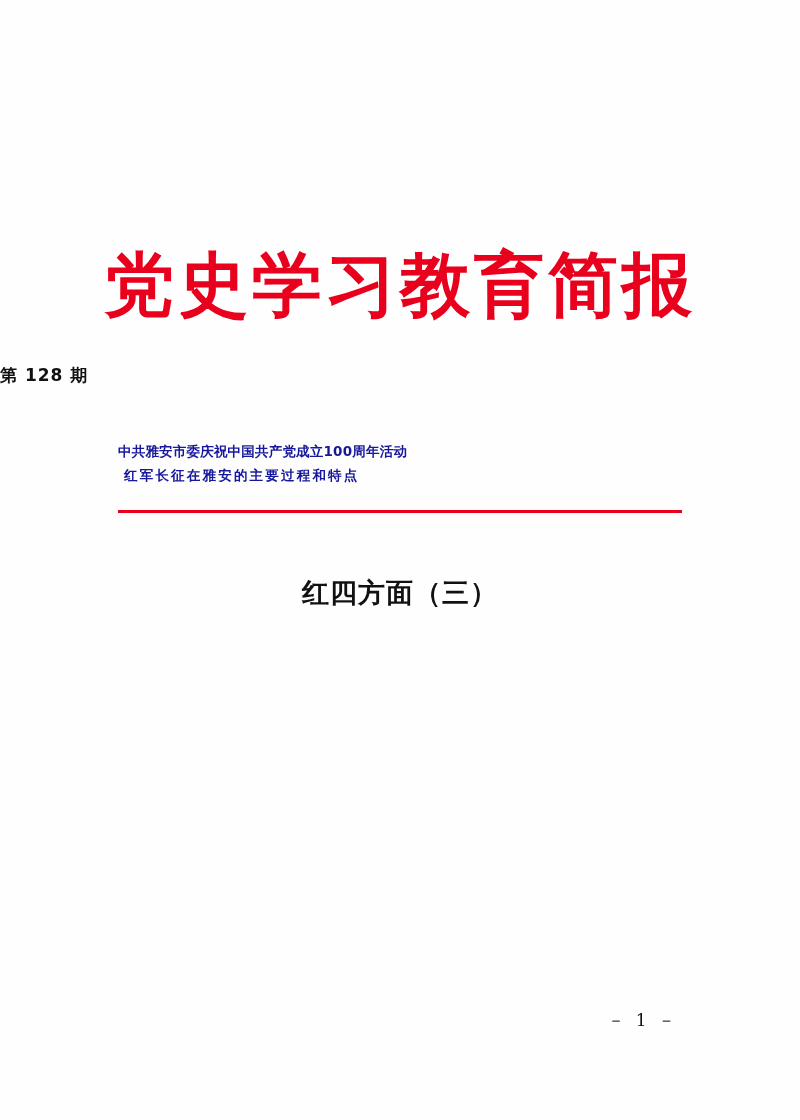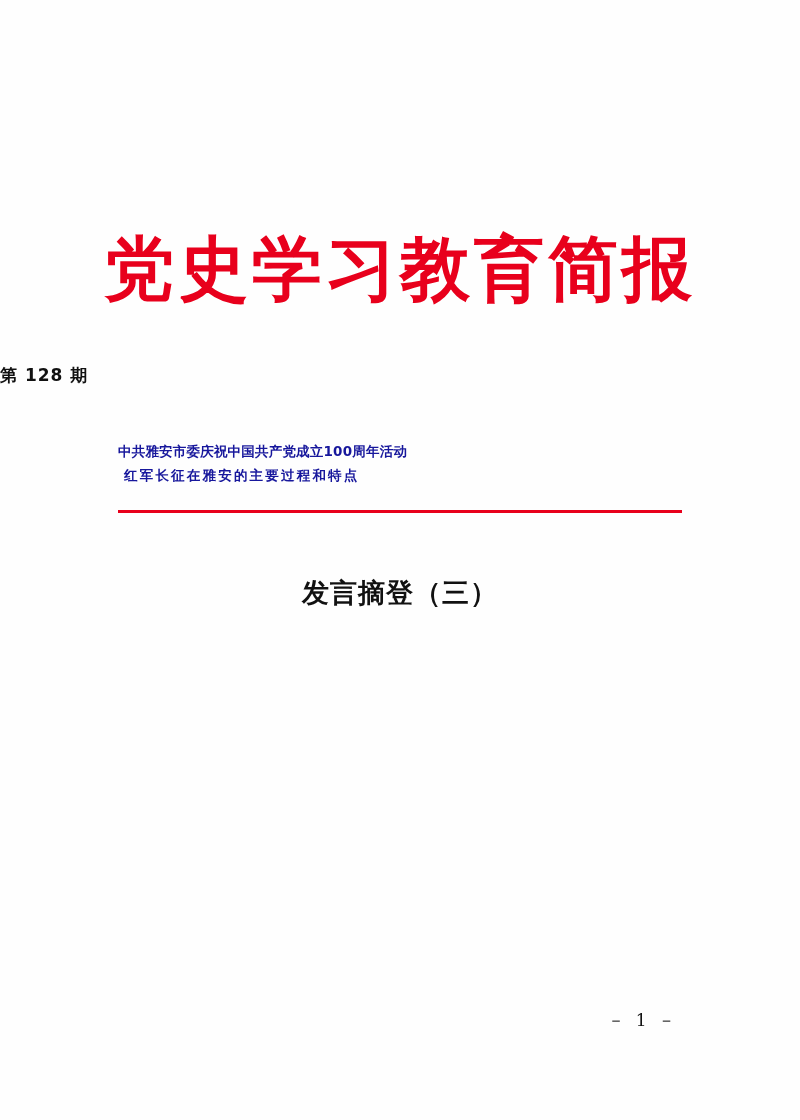--- a/index.html
+++ b/index.html
@@ -32,21 +32,21 @@
     width: 800px;
     text-align: center;
   }
   .masthead-title {
     font-family: "DejaVu Serif", "Liberation Serif", serif;
     font-weight: bold;
     font-size: 70px;
     line-height: 1.05;
     color: #e8001c;
     letter-spacing: 4px;
-    margin: 0;
+    margin: 16px;
     white-space: nowrap;
   }
 
   .issue-no {
     position: absolute;
     left: 0;
     top: 364px;
     width: 800px;
     text-align: left;
     font-family: "DejaVu Sans", "Liberation Sans", sans-serif;
@@ -174,19 +174,19 @@
   <div class="meta-block">
     <div class="meta-org">
       <span>中共雅安市委庆祝中国共产党成立100周年活动</span>
       <span class="line2">红军长征在雅安的主要过程和特点</span>
     </div>
   </div>
 
   <div class="rule"></div>
 
   <div class="doc-title">
-    <div>发言摘登（三）</div>
+    <div>红四方面（三）</div>
   </div>
 
 
   <div class="page-number">－ 1 －</div>
 
 </div>
 
 </body></html>

